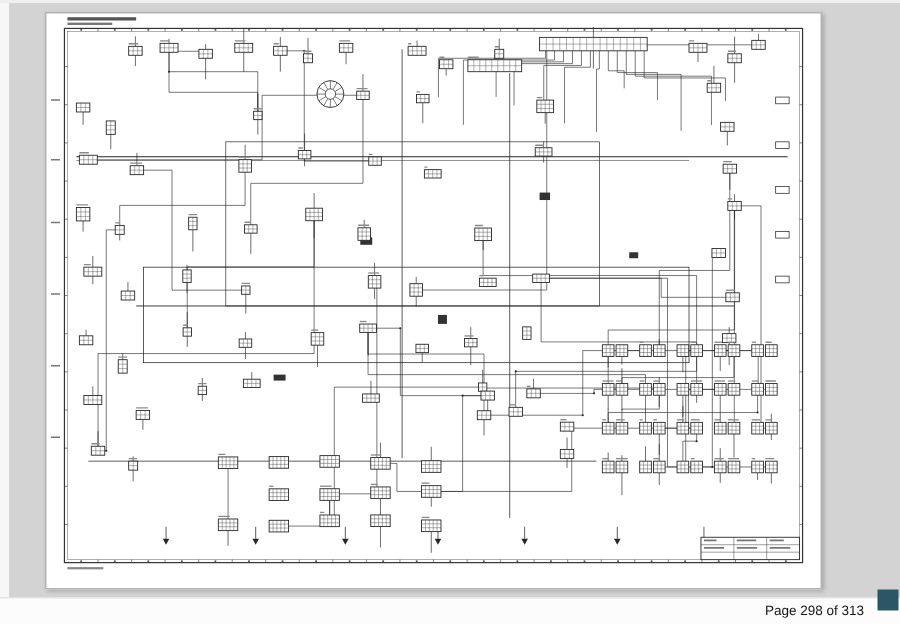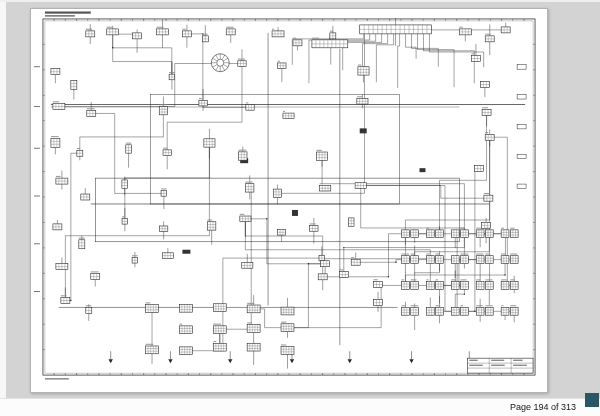--- a/index.html
+++ b/index.html
@@ -1124,15 +1124,15 @@
         <rect x="462" y="352.5" width="13.013883026316762" height="1.2" fill="#777"></rect>
         <rect x="484" y="352.5" width="9.459794795140624" height="1.2" fill="#777"></rect>
         <rect x="440" y="357.5" width="13.553969802334905" height="1.2" fill="#777"></rect>
         <rect x="462" y="357.5" width="13.583949392661452" height="1.2" fill="#777"></rect>
         <rect x="484" y="357.5" width="13.780773524194956" height="1.2" fill="#777"></rect>
       </svg>
   </div>
 </div>
 
 <div class="status-bar" style="background: rgb(252, 252, 252);">
-  <span class="page-indicator" style="color: rgb(20, 20, 20);">Page 194 of 313</span>
+  <span class="page-indicator" style="color: rgb(20, 20, 20);">Page 298 of 313</span>
 </div>
 <div class="corner-accent" style="background: rgb(42, 86, 102);"></div>
 
 </body></html>

